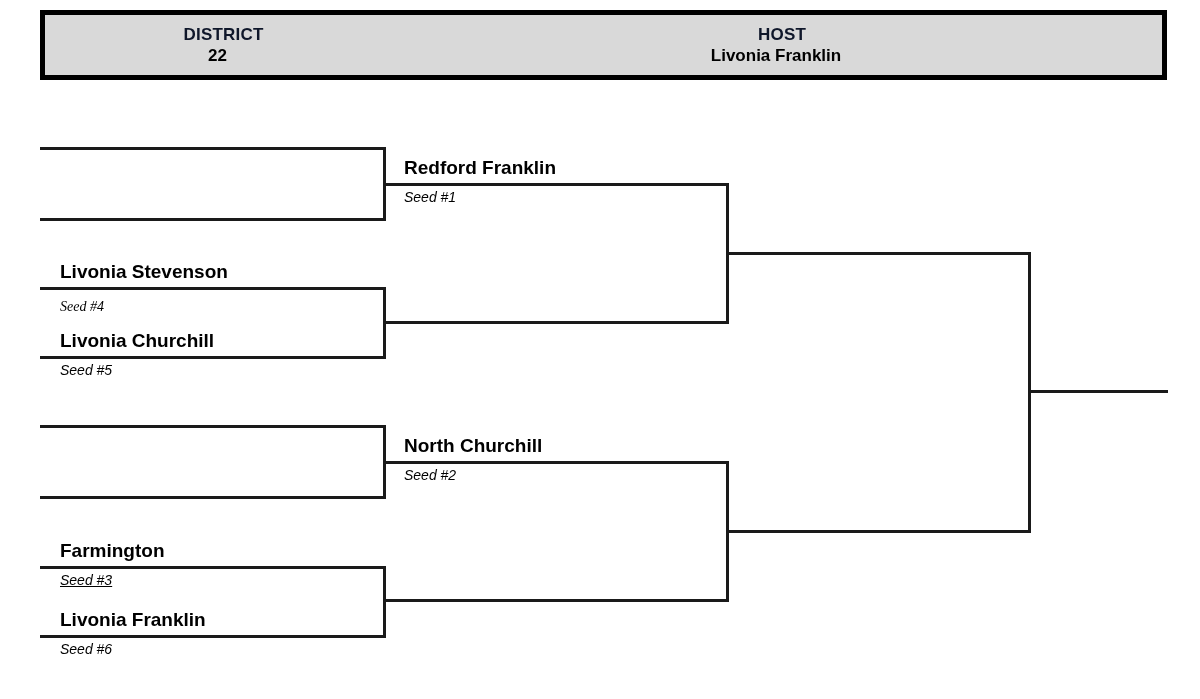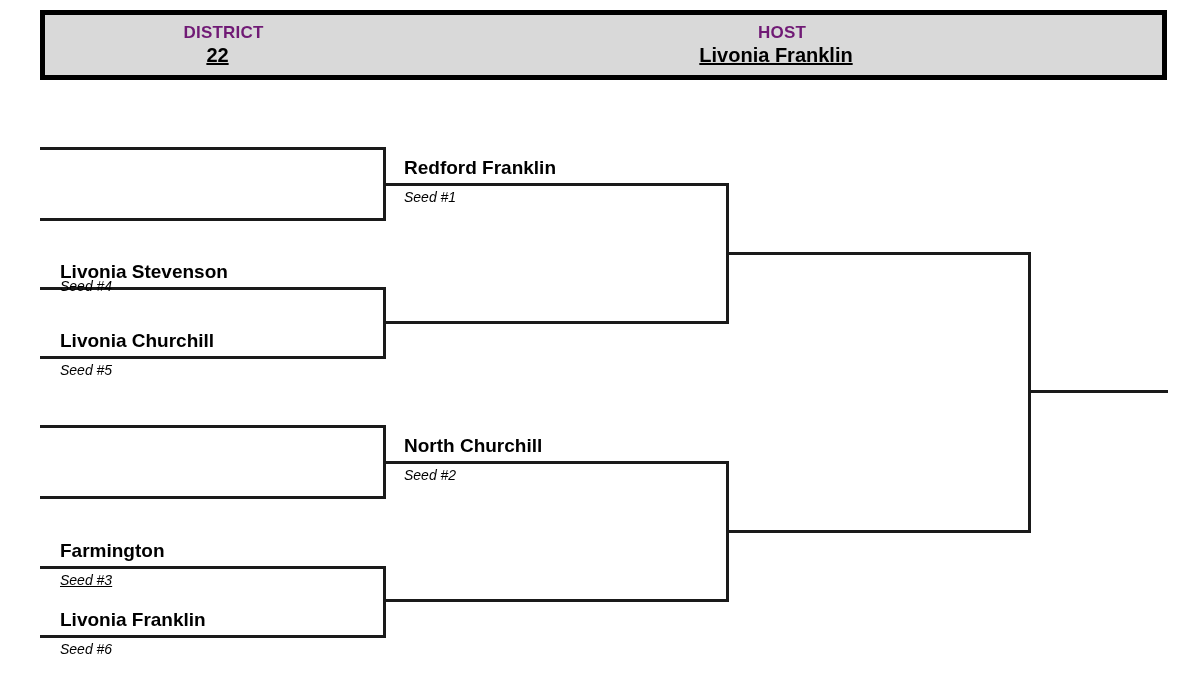--- a/index.html
+++ b/index.html
@@ -39,32 +39,31 @@
     align-items: center;
     justify-content: center;
     box-sizing: border-box;
   }
   .header-col-district { width: 345px; }
   .header-col-host { width: 772px; text-align: right; }
 
   .header-label {
     font-size: 17px;
     font-weight: bold;
-    color: #701a75;
+    color: #0f172a;
     line-height: 1.12;
     letter-spacing: 0.2px;
     margin-left: 12px;
   }
   .header-value {
-    font-size: 20px;
+    font-size: 17px;
     font-weight: bold;
     color: #000000;
     line-height: 1.15;
     margin-top: 2px;
-    text-decoration: underline;
   }
 
   
   .hline {
     position: absolute;
     height: 0;
     border-top: 3px solid #1a1a1a;
   }
   .vline {
     position: absolute;
@@ -112,21 +111,21 @@
   <div class="slot-seed" style="left:60px; top:155px;"></div>
 
   <div class="hline" style="left:40px;  top:218px; width:343px;"></div>
   <div class="slot-name" style="left:60px; top:197px;"></div>
   <div class="slot-seed" style="left:60px; top:226px;"></div>
 
   <div class="vline" style="left:383px; top:147px; height:74px;"></div>
 
   <div class="hline" style="left:40px;  top:287px; width:343px;"></div>
   <div class="slot-name" style="left:60px; top:262px;">Livonia Stevenson</div>
-  <div class="slot-seed" style="left:60px; top:279px;">Seed #4</div>
+  <div class="slot-seed" style="left:60px; top:300px;font-family:Liberation Serif, serif;">Seed #4</div>
 
   <div class="hline" style="left:40px;  top:356px; width:343px;"></div>
   <div class="slot-name" style="left:60px; top:331px;">Livonia Churchill</div>
   <div class="slot-seed" style="left:60px; top:363px;">Seed #5</div>
 
   <div class="vline" style="left:383px; top:287px; height:72px;"></div>
 
   <div class="hline" style="left:40px;  top:425px; width:343px;"></div>
   <div class="slot-name" style="left:60px; top:404px;"></div>
   <div class="slot-seed" style="left:60px; top:433px;"></div>

